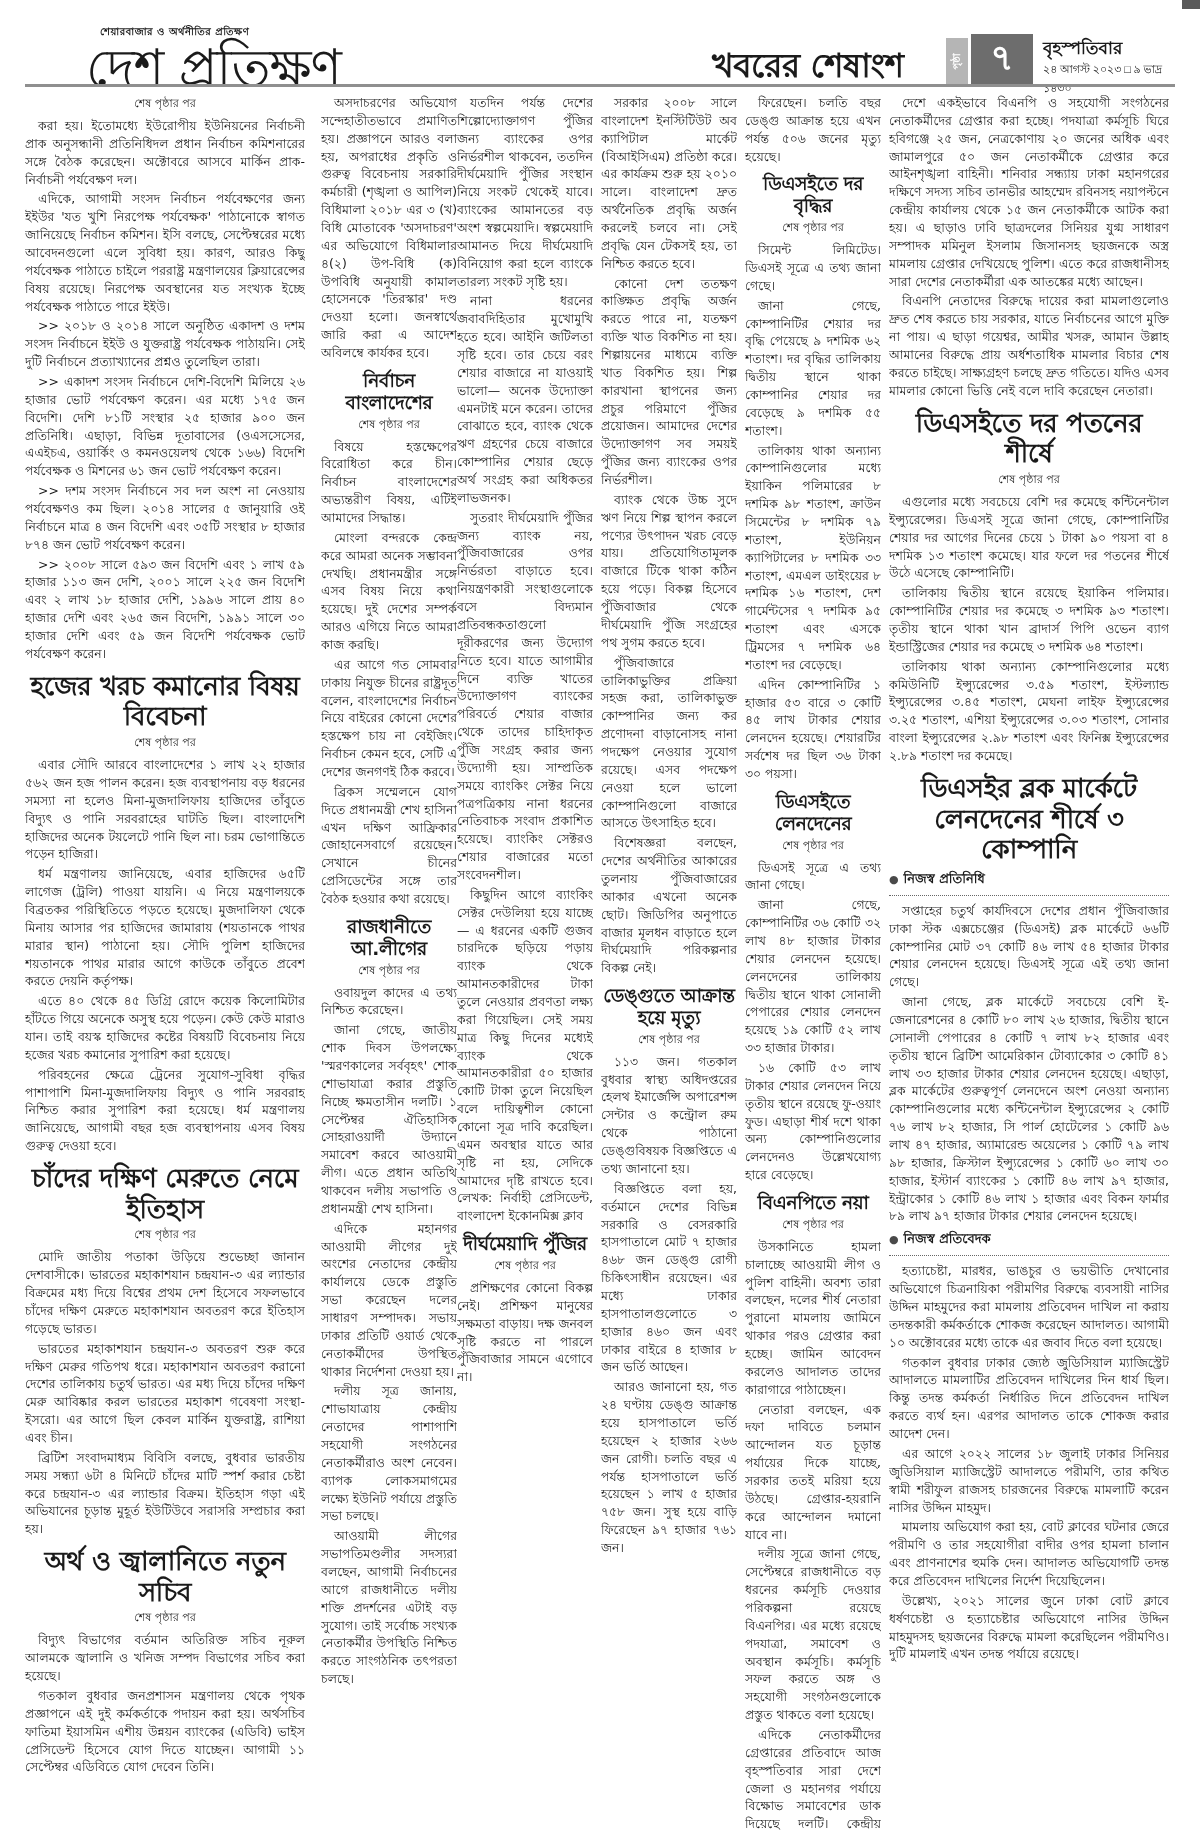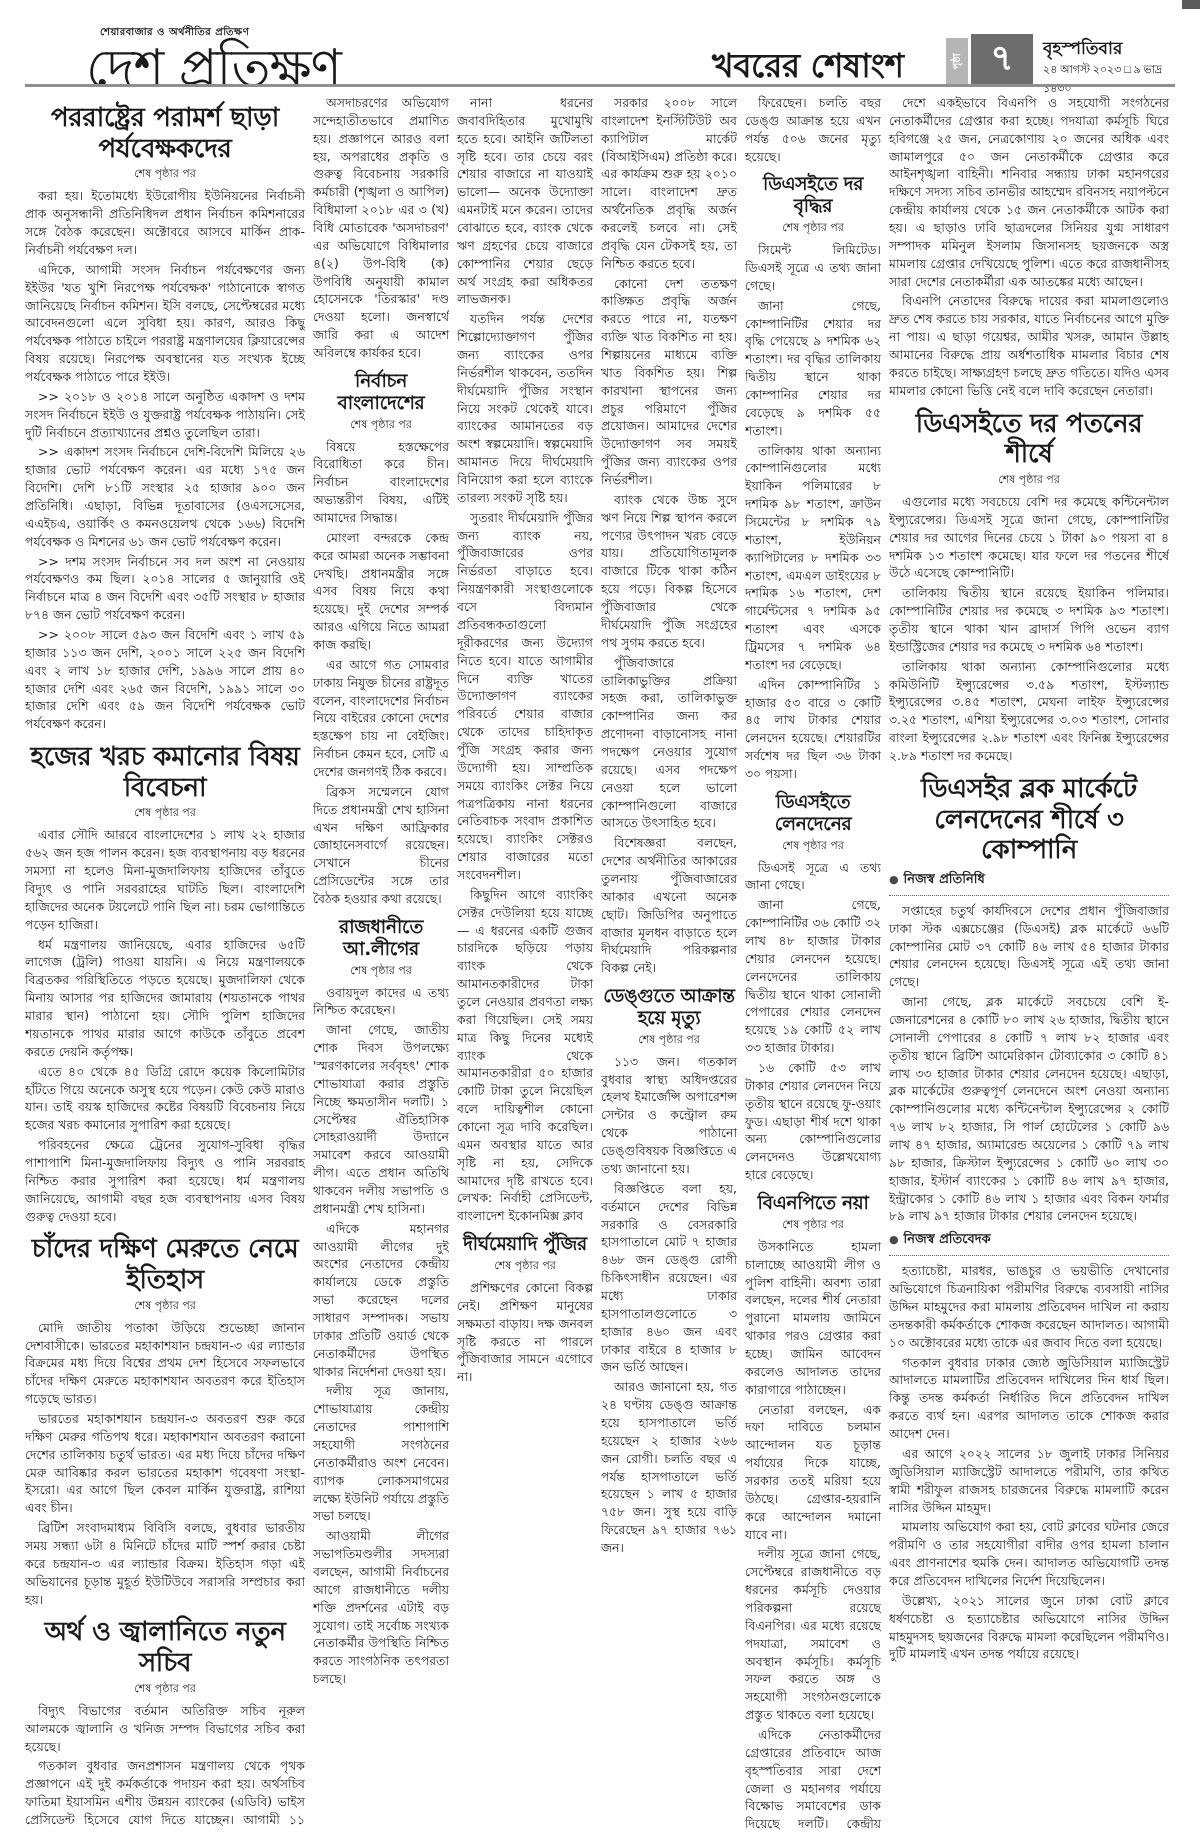--- a/index.html
+++ b/index.html
@@ -18,21 +18,21 @@
       display:flex;align-items:center;justify-content:center;}
   .page-number-box span{color:#ffffff;font-size:36px;font-weight:bold;}
   .dateblock{position:absolute;left:1043px;top:38px;width:150px;}
   .dateblock .weekday{font-size:17px;font-weight:bold;line-height:1.2;}
   .dateblock .date{font-size:11px;margin-top:3px;font-family:Liberation Serif, serif;}
   .header-rule{position:absolute;left:25px;width:1150px;top:84px;height:3px;background:#8f8f8f;}
   .corner-mark{position:absolute;right:0;top:0;width:18px;height:9px;background:#5a5a5a;}
   
   .col{position:absolute;top:94px;height:1736px;overflow:hidden;}
   .colL{left:25px;width:280px;}
-  .col3{left:313px;width:136px;}
+  .col3{left:321px;width:136px;}
   .col4{left:457px;width:136px;}
   .col5{left:601px;width:136px;}
   .col6{left:745px;width:136px;}
   .colR{left:889px;width:280px;}
   article{display:block;}
   .headline{font-weight:900;text-align:center;line-height:1.18;margin:8px 0 2px 0;letter-spacing:-.3px;}
   .colL .headline,.colR .headline{font-size:26px;}
   .col3 .headline,.col4 .headline,.col5 .headline,.col6 .headline{font-size:18.5px;}
   .cont-label{display:block;text-align:center;font-size:11px;font-weight:normal;margin:1px 0 3px 0;}
   .byline{font-size:13px;font-weight:bold;margin:4px 0 6px 0;padding-bottom:5px;border-bottom:1px dotted #666;}
@@ -60,21 +60,20 @@
     <span>৭</span>
   </div>
   <div class="dateblock">
     <div class="weekday">বৃহস্পতিবার</div>
     <div class="date">২৪ আগস্ট ২০২৩ □ ৯ ভাদ্র ১৪৩০</div>
   </div>
   <div class="header-rule"></div>
 
   <div class="col colL">
       <article>
-        <h2 class="headline">পররাষ্ট্রের পরামর্শ ছাড়া পর্যবেক্ষকদের</h2>
         <span class="cont-label">শেষ পৃষ্ঠার পর</span>
         <p class="body">করা হয়। ইতোমধ্যে ইউরোপীয় ইউনিয়নের নির্বাচনী প্রাক অনুসন্ধানী প্রতিনিধিদল প্রধান নির্বাচন কমিশনারের সঙ্গে বৈঠক করেছেন। অক্টোবরে আসবে মার্কিন প্রাক-নির্বাচনী পর্যবেক্ষণ দল।</p>
         <p class="body">এদিকে, আগামী সংসদ নির্বাচন পর্যবেক্ষণের জন্য ইইউর 'যত খুশি নিরপেক্ষ পর্যবেক্ষক' পাঠানোকে স্বাগত জানিয়েছে নির্বাচন কমিশন। ইসি বলছে, সেপ্টেম্বরের মধ্যে আবেদনগুলো এলে সুবিধা হয়। কারণ, আরও কিছু পর্যবেক্ষক পাঠাতে চাইলে পররাষ্ট্র মন্ত্রণালয়ের ক্লিয়ারেন্সের বিষয় রয়েছে। নিরপেক্ষ অবস্থানের যত সংখ্যক ইচ্ছে পর্যবেক্ষক পাঠাতে পারে ইইউ।</p>
         <p class="body">&gt;&gt; ২০১৮ ও ২০১৪ সালে অনুষ্ঠিত একাদশ ও দশম সংসদ নির্বাচনে ইইউ ও যুক্তরাষ্ট্র পর্যবেক্ষক পাঠায়নি। সেই দুটি নির্বাচনে প্রত্যাখ্যানের প্রশ্নও তুলেছিল তারা।</p>
         <p class="body">&gt;&gt; একাদশ সংসদ নির্বাচনে দেশি-বিদেশি মিলিয়ে ২৬ হাজার ভোট পর্যবেক্ষণ করেন। এর মধ্যে ১৭৫ জন বিদেশি। দেশি ৮১টি সংস্থার ২৫ হাজার ৯০০ জন প্রতিনিধি। এছাড়া, বিভিন্ন দূতাবাসের (ওএসসেসের, এএইচএ, ওয়ার্কিং ও কমনওয়েলথ থেকে ১৬৬) বিদেশি পর্যবেক্ষক ও মিশনের ৬১ জন ভোট পর্যবেক্ষণ করেন।</p>
         <p class="body">&gt;&gt; দশম সংসদ নির্বাচনে সব দল অংশ না নেওয়ায় পর্যবেক্ষণও কম ছিল। ২০১৪ সালের ৫ জানুয়ারি ওই নির্বাচনে মাত্র ৪ জন বিদেশি এবং ৩৫টি সংস্থার ৮ হাজার ৮৭৪ জন ভোট পর্যবেক্ষণ করেন।</p>
         <p class="body">&gt;&gt; ২০০৮ সালে ৫৯৩ জন বিদেশি এবং ১ লাখ ৫৯ হাজার ১১৩ জন দেশি, ২০০১ সালে ২২৫ জন বিদেশি এবং ২ লাখ ১৮ হাজার দেশি, ১৯৯৬ সালে প্রায় ৪০ হাজার দেশি এবং ২৬৫ জন বিদেশি, ১৯৯১ সালে ৩০ হাজার দেশি এবং ৫৯ জন বিদেশি পর্যবেক্ষক ভোট পর্যবেক্ষণ করেন।</p>
       </article>
       <article>
         <h2 class="headline">হজের খরচ কমানোর বিষয় বিবেচনা</h2>
@@ -115,22 +114,22 @@
         <span class="cont-label">শেষ পৃষ্ঠার পর</span>
         <p class="body">ওবায়দুল কাদের এ তথ্য নিশ্চিত করেছেন।</p>
         <p class="body">জানা গেছে, জাতীয় শোক দিবস উপলক্ষ্যে 'স্মরণকালের সর্ববৃহৎ' শোক শোভাযাত্রা করার প্রস্তুতি নিচ্ছে ক্ষমতাসীন দলটি। ১ সেপ্টেম্বর ঐতিহাসিক সোহরাওয়ার্দী উদ্যানে সমাবেশ করবে আওয়ামী লীগ। এতে প্রধান অতিথি থাকবেন দলীয় সভাপতি ও প্রধানমন্ত্রী শেখ হাসিনা।</p>
         <p class="body">এদিকে মহানগর আওয়ামী লীগের দুই অংশের নেতাদের কেন্দ্রীয় কার্যালয়ে ডেকে প্রস্তুতি সভা করেছেন দলের সাধারণ সম্পাদক। সভায় ঢাকার প্রতিটি ওয়ার্ড থেকে নেতাকর্মীদের উপস্থিত থাকার নির্দেশনা দেওয়া হয়।</p>
         <p class="body">দলীয় সূত্র জানায়, শোভাযাত্রায় কেন্দ্রীয় নেতাদের পাশাপাশি সহযোগী সংগঠনের নেতাকর্মীরাও অংশ নেবেন। ব্যাপক লোকসমাগমের লক্ষ্যে ইউনিট পর্যায়ে প্রস্তুতি সভা চলছে।</p>
         <p class="body">আওয়ামী লীগের সভাপতিমণ্ডলীর সদস্যরা বলছেন, আগামী নির্বাচনের আগে রাজধানীতে দলীয় শক্তি প্রদর্শনের এটাই বড় সুযোগ। তাই সর্বোচ্চ সংখ্যক নেতাকর্মীর উপস্থিতি নিশ্চিত করতে সাংগঠনিক তৎপরতা চলছে।</p>
       </article>
     </div>
   <div class="col col4">
       <article>
+        <p class="body">যতদিন পর্যন্ত দেশের শিল্পোদ্যোক্তাগণ পুঁজির জন্য ব্যাংকের ওপর নির্ভরশীল থাকবেন, ততদিন দীর্ঘমেয়াদি পুঁজির সংস্থান নিয়ে সংকট থেকেই যাবে। ব্যাংকের আমানতের বড় অংশ স্বল্পমেয়াদি। স্বল্পমেয়াদি আমানত দিয়ে দীর্ঘমেয়াদি বিনিয়োগ করা হলে ব্যাংকে তারল্য সংকট সৃষ্টি হয়।</p>
         <p class="body">নানা ধরনের জবাবদিহিতার মুখোমুখি হতে হবে। আইনি জটিলতা সৃষ্টি হবে। তার চেয়ে বরং শেয়ার বাজারে না যাওয়াই ভালো— অনেক উদ্যোক্তা এমনটাই মনে করেন। তাদের বোঝাতে হবে, ব্যাংক থেকে ঋণ গ্রহণের চেয়ে বাজারে কোম্পানির শেয়ার ছেড়ে অর্থ সংগ্রহ করা অধিকতর লাভজনক।</p>
-        <p class="body">যতদিন পর্যন্ত দেশের শিল্পোদ্যোক্তাগণ পুঁজির জন্য ব্যাংকের ওপর নির্ভরশীল থাকবেন, ততদিন দীর্ঘমেয়াদি পুঁজির সংস্থান নিয়ে সংকট থেকেই যাবে। ব্যাংকের আমানতের বড় অংশ স্বল্পমেয়াদি। স্বল্পমেয়াদি আমানত দিয়ে দীর্ঘমেয়াদি বিনিয়োগ করা হলে ব্যাংকে তারল্য সংকট সৃষ্টি হয়।</p>
         <p class="body">সুতরাং দীর্ঘমেয়াদি পুঁজির জন্য ব্যাংক নয়, পুঁজিবাজারের ওপর নির্ভরতা বাড়াতে হবে। নিয়ন্ত্রণকারী সংস্থাগুলোকে বসে বিদ্যমান প্রতিবন্ধকতাগুলো দূরীকরণের জন্য উদ্যোগ নিতে হবে। যাতে আগামীর দিনে ব্যক্তি খাতের উদ্যোক্তাগণ ব্যাংকের পরিবর্তে শেয়ার বাজার থেকে তাদের চাহিদাকৃত পুঁজি সংগ্রহ করার জন্য উদ্যোগী হয়। সাম্প্রতিক সময়ে ব্যাংকিং সেক্টর নিয়ে পত্রপত্রিকায় নানা ধরনের নেতিবাচক সংবাদ প্রকাশিত হয়েছে। ব্যাংকিং সেক্টরও শেয়ার বাজারের মতো সংবেদনশীল।</p>
         <p class="body">কিছুদিন আগে ব্যাংকিং সেক্টর দেউলিয়া হয়ে যাচ্ছে— এ ধরনের একটি গুজব চারদিকে ছড়িয়ে পড়ায় ব্যাংক থেকে আমানতকারীদের টাকা তুলে নেওয়ার প্রবণতা লক্ষ্য করা গিয়েছিল। সেই সময় মাত্র কিছু দিনের মধ্যেই ব্যাংক থেকে আমানতকারীরা ৫০ হাজার কোটি টাকা তুলে নিয়েছিল বলে দায়িত্বশীল কোনো কোনো সূত্র দাবি করেছিল। এমন অবস্থার যাতে আর সৃষ্টি না হয়, সেদিকে আমাদের দৃষ্টি রাখতে হবে। লেখক: নির্বাহী প্রেসিডেন্ট, বাংলাদেশ ইকোনমিক্স ক্লাব</p>
       </article>
       <article>
         <h2 class="headline">দীর্ঘমেয়াদি পুঁজির</h2>
         <span class="cont-label">শেষ পৃষ্ঠার পর</span>
         <p class="body">প্রশিক্ষণের কোনো বিকল্প নেই। প্রশিক্ষণ মানুষের সক্ষমতা বাড়ায়। দক্ষ জনবল সৃষ্টি করতে না পারলে পুঁজিবাজার সামনে এগোবে না।</p>
       </article>
     </div>
   <div class="col col5">

